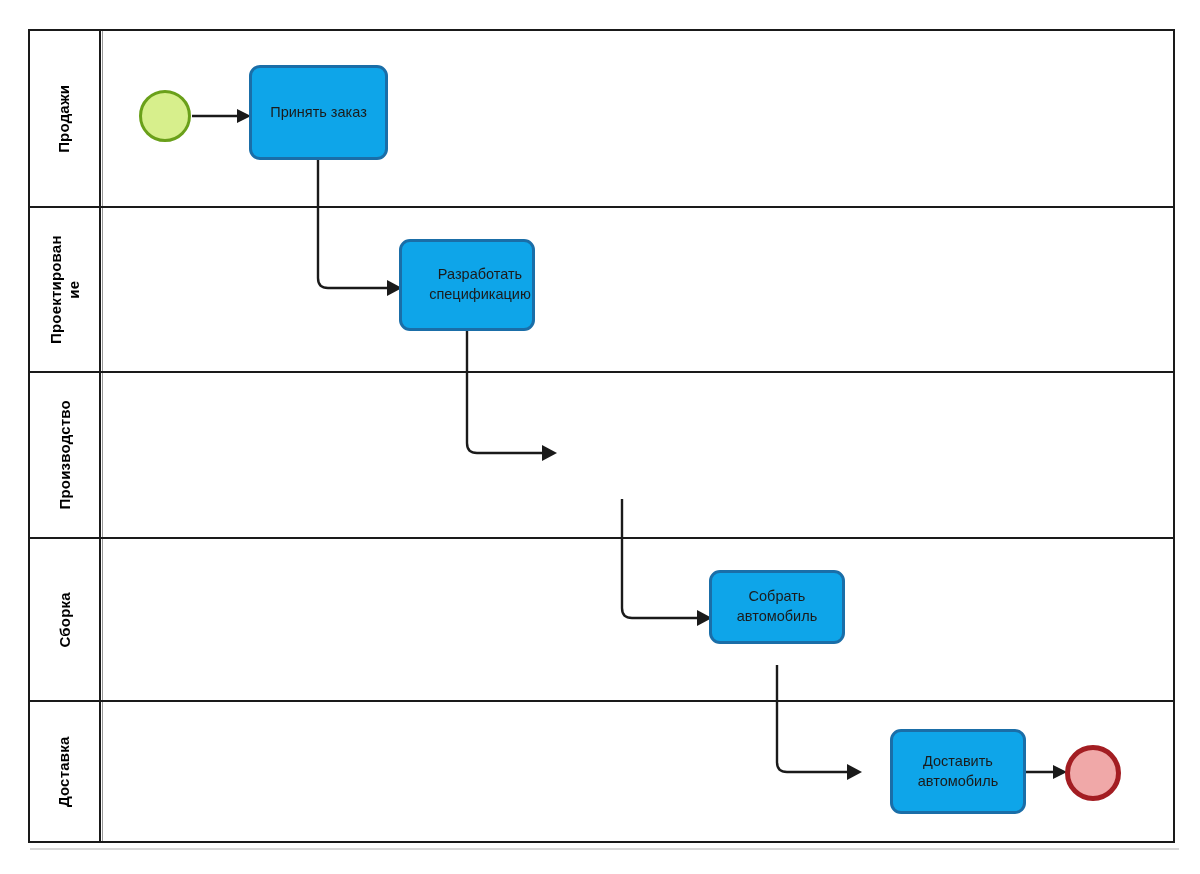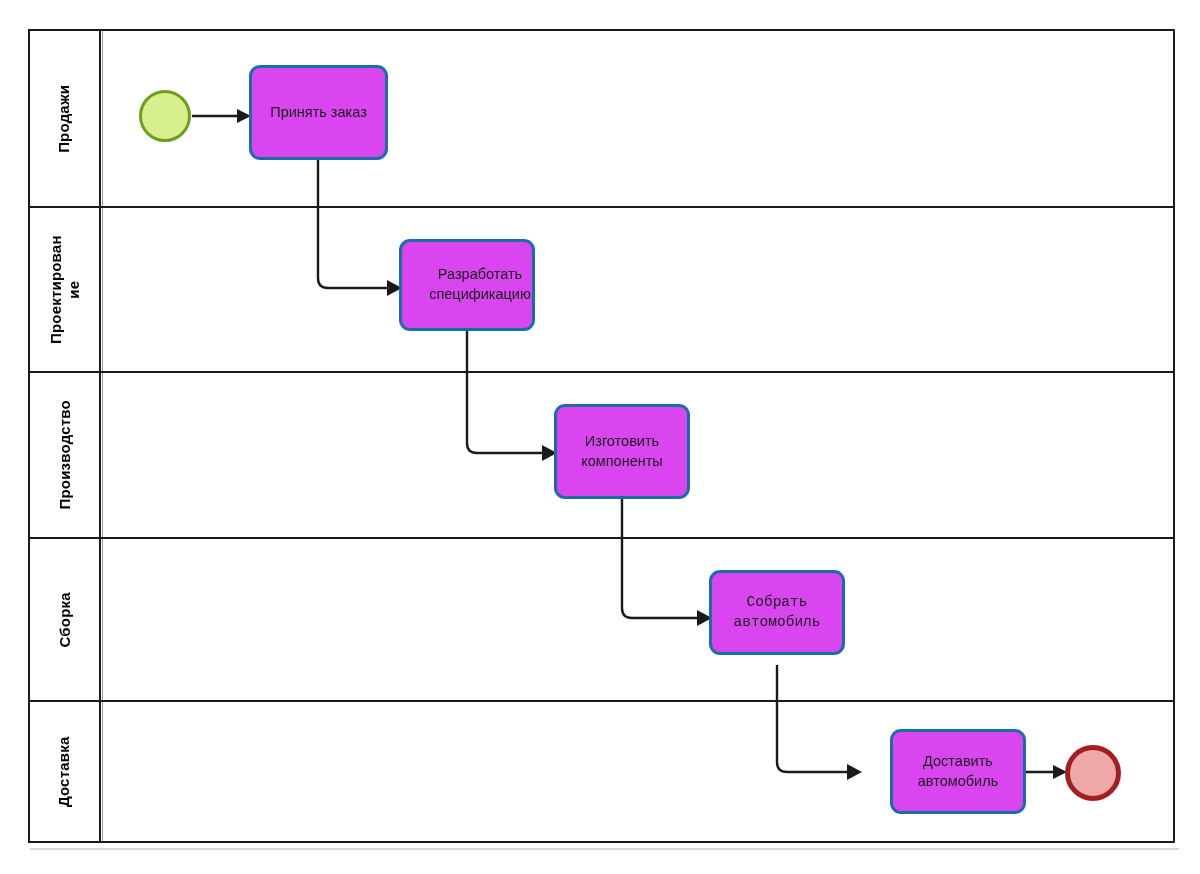--- a/index.html
+++ b/index.html
@@ -86,21 +86,21 @@
     left: 75px;
     right: 0;
     top: 0;
     bottom: 0;
   }
 
   
   .task {
     position: absolute;
     box-sizing: border-box;
-    background: #d946ef;
+    background: #0ea5e9;
     border: 3px solid #1a6ea8;
     border-radius: 11px;
     display: flex;
     align-items: center;
     justify-content: center;
     text-align: center;
     font-size: 14.5px;
     color: #1b1b1b;
     line-height: 1.35;
     white-space: pre-line;
@@ -227,22 +227,20 @@
 
   <div class="event event-start" style="left:139px; top:90px; width:52px; height:52px;"></div>
 
   <div class="event event-end" style="left:1065px; top:745px; width:56px; height:56px;"></div>
 
   <div class="task" style="left:249px; top:65px; width:139px; height:95px;">Принять заказ</div>
 
   <div class="task" style="left:399px; top:239px; width:136px; height:92px;padding-left:32px;">Разработать
 спецификацию</div>
 
-  <div class="task" style="left:554px; top:404px; width:136px; height:95px;">Изготовить
-компоненты</div>
-
-  <div class="task" style="left:709px; top:570px; width:136px; height:85px;font-family:Liberation Mono, monospace;">Собрать
+
+  <div class="task" style="left:709px; top:570px; width:136px; height:74px;">Собрать
 автомобиль</div>
 
   <div class="task" style="left:890px; top:729px; width:136px; height:85px;">Доставить
 автомобиль</div>
 
 </div>
 
 </body></html>

